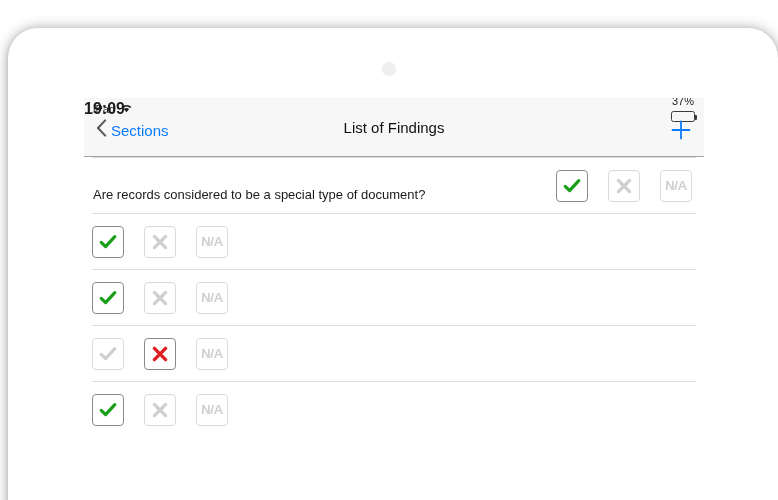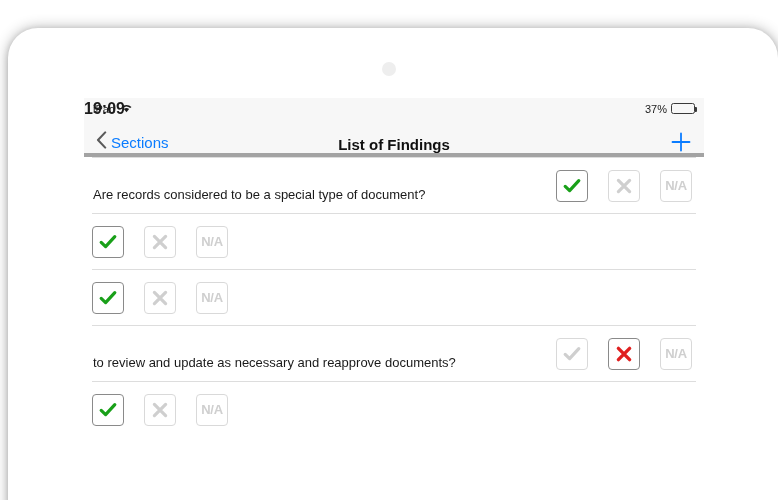--- a/index.html
+++ b/index.html
@@ -72,20 +72,21 @@
     font-weight: bold;
     color: #1c1c1c;
   }
   .sb-right {
     margin-left: auto;
     display: flex;
     align-items: center;
     gap: 4px;
     position: relative;
     z-index: 2;
+    flex-direction: column;
   }
   .wifi-icon { display: block; }
   .battery {
     position: relative;
     width: 24px;
     height: 11px;
     border: 1px solid #3a3a3a;
     border-radius: 2.5px;
     padding: 1px;
   }
@@ -104,44 +105,44 @@
     width: 37%;
     background: #3a3a3a;
     border-radius: 1px;
   }
 
   
   .navbar {
     position: relative;
     height: 38px;
     background: #f7f7f7;
-    border-bottom: 4px solid #a3a3a3;
-    display: flex;
-    align-items: flex-end;
+    border-bottom: 1px solid #a3a3a3;
+    display: flex;
+    align-items: flex-start;
     padding: 0 12px;
   }
   .nav-back {
     display: flex;
     align-items: center;
     gap: 4px;
     cursor: pointer;
     position: relative;
     z-index: 2;
   }
   .chevron-left { display: block; }
   .nav-back-label {
     font-size: 15px;
     color: #0a7cff;
   }
   .nav-title {
     position: absolute;
     left: 0; right: 0;
     text-align: center;
     font-size: 15px;
-    font-weight: bold;
+    font-weight: normal;
     color: #101010;
   }
   .nav-add {
     margin-left: auto;
     position: relative;
     z-index: 2;
     cursor: pointer;
     line-height: 0;
   }
 
@@ -321,21 +322,20 @@
               </svg>
             </span>
           </div>
           <div class="ans-btn">
             <span class="na-label">N/A</span>
           </div>
         </div>
       </div>
 
       <div class="row">
-        <div class="q-text">to review and update as necessary and reapprove documents?</div>
         <div class="answers">
           <div class="ans-btn">
             <span>
               <svg width="20" height="20" viewBox="0 0 20 20">
                 <path d="M3.2 10.4 L7.6 14.6 L16.8 4.6" fill="none" stroke="#cfcfcf" stroke-width="3.2" stroke-linecap="round" stroke-linejoin="round"></path>
               </svg>
             </span>
           </div>
           <div class="ans-btn selected">
             <span>

